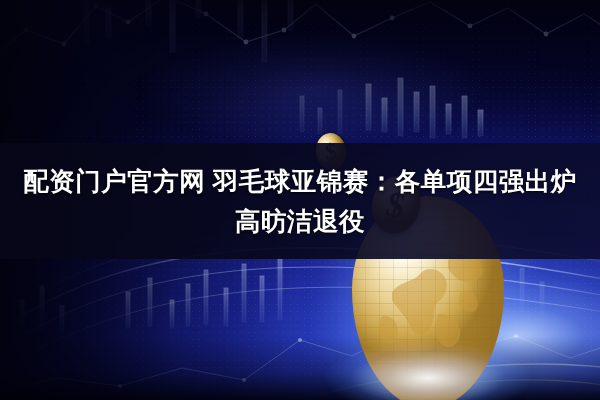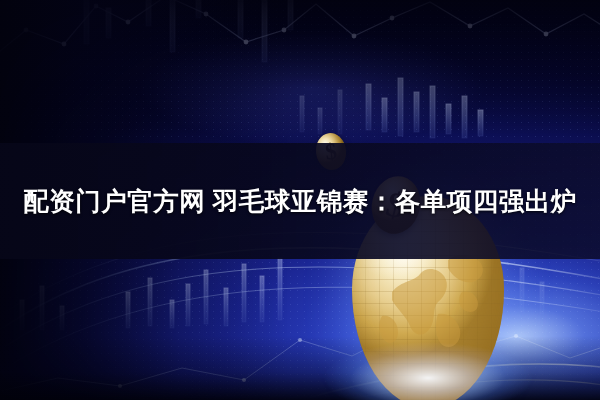--- a/index.html
+++ b/index.html
@@ -259,15 +259,16 @@
   <div class="coin" id="coin-1">
     <span>$</span>
   </div>
   <div class="coin" id="coin-2">
     <span>$</span>
   </div>
 
   <div id="headline-band"></div>
   <div id="headline">
     <div class="hl-line">配资门户官方网 羽毛球亚锦赛：各单项四强出炉</div>
+    <div class="hl-line">高昉洁退役</div>
   </div>
 
 </div>
 
 </body></html>

